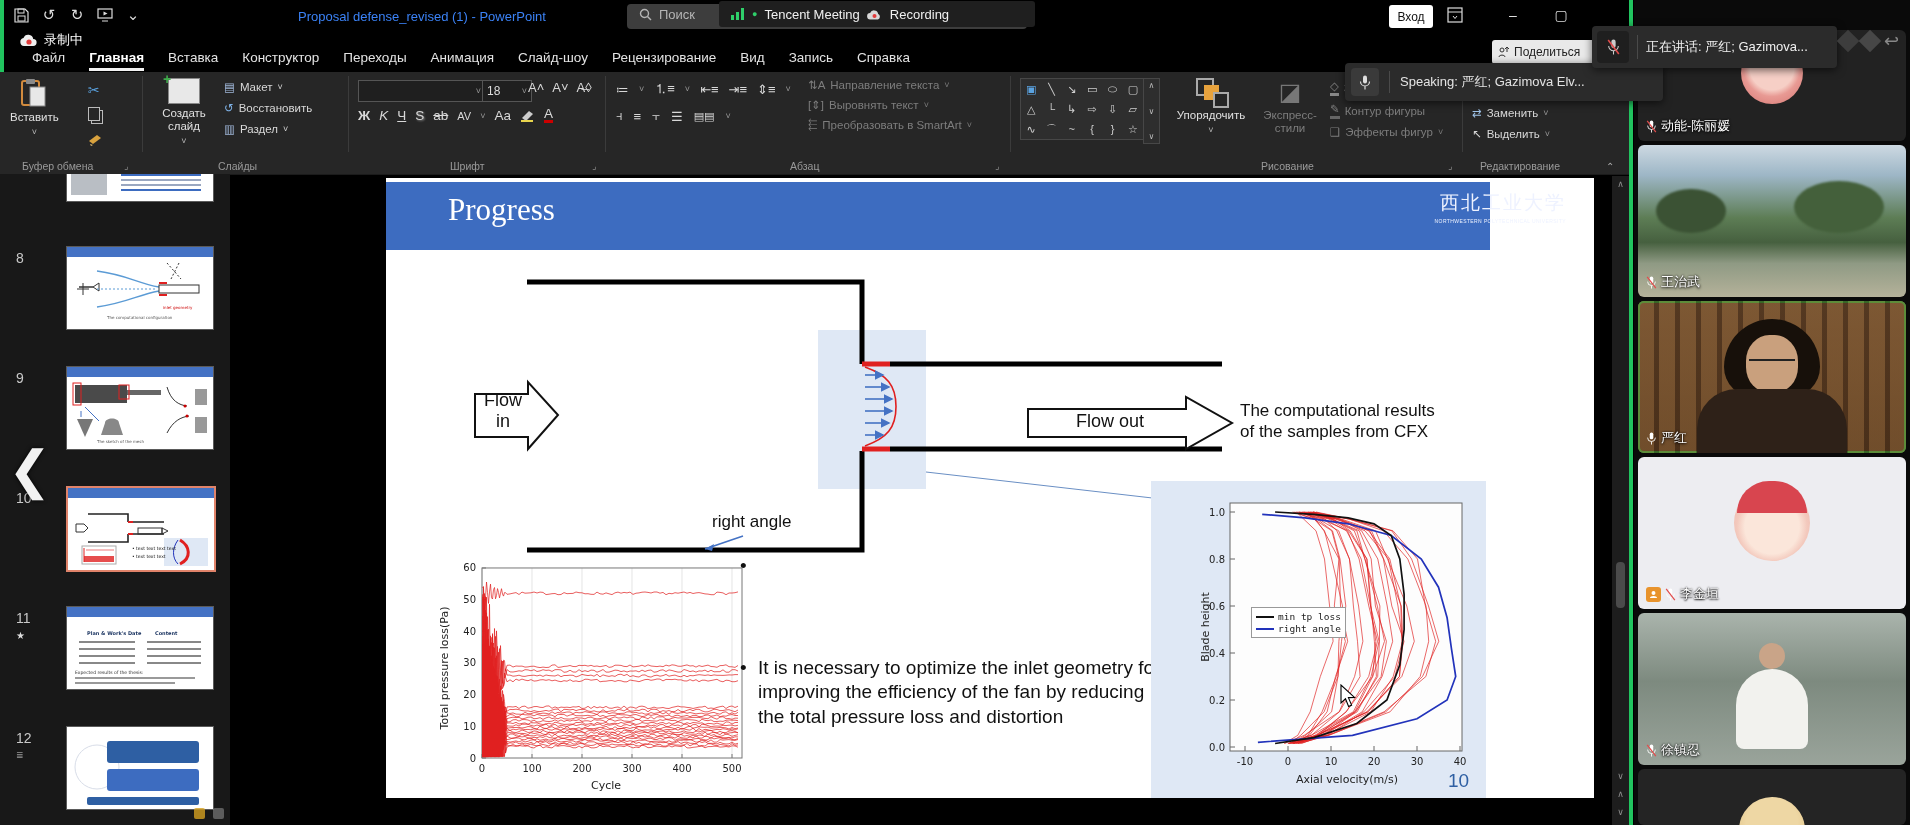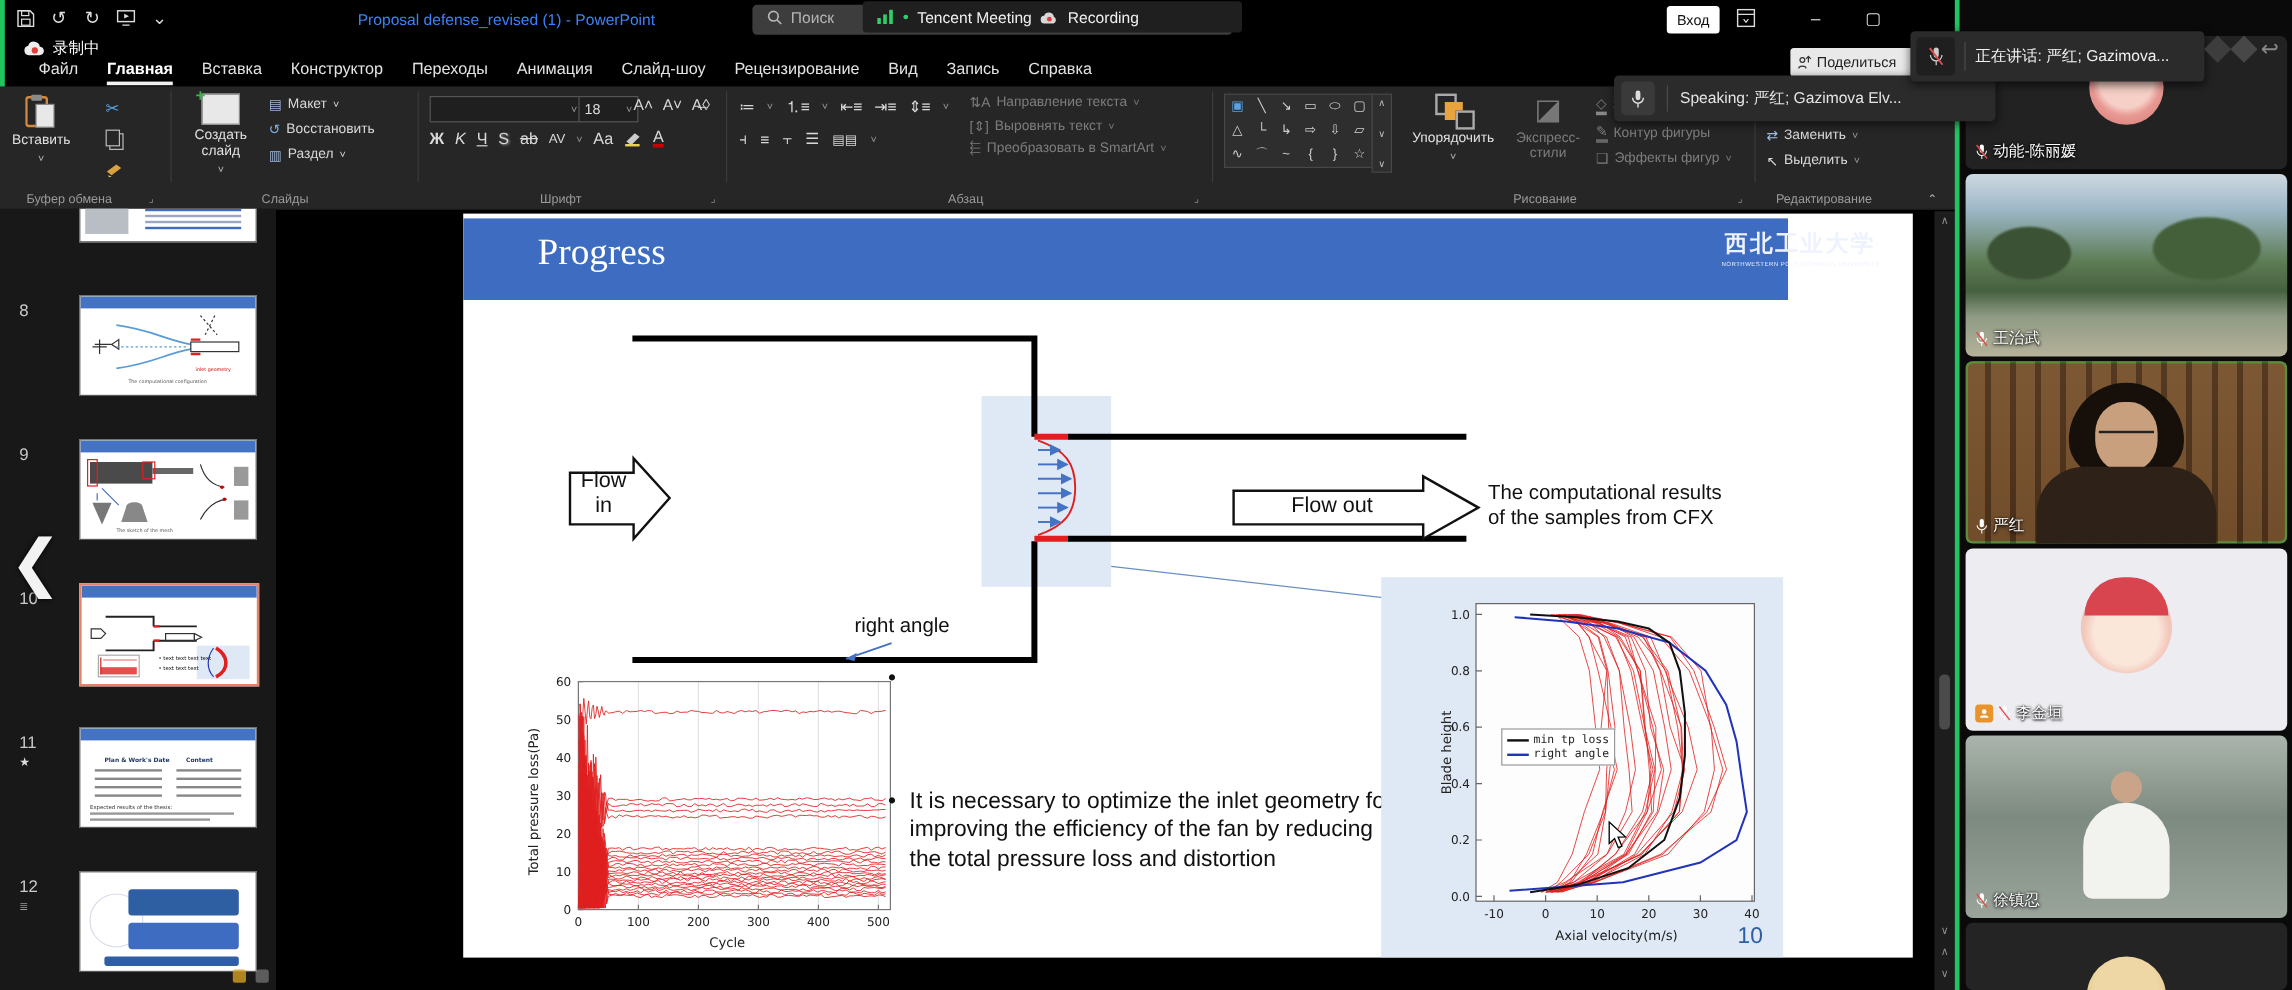--- a/index.html
+++ b/index.html
@@ -47,21 +47,21 @@
   .thumb{position:absolute;left:66px;width:146px;height:82px;background:#fff;border:1px solid #5a5a5a;overflow:hidden;}
   .thumb.sel{border:2px solid #e0836a;}
   .th-head{height:10px;background:#4472c4;}
   .tline{background:#9aa7c0;height:2px;margin:3px 8px;}
   
   #slide{left:386px;top:178px;width:1208px;height:620px;background:#fff;overflow:hidden;}
   #slide-title-band{position:absolute;left:0;top:4px;width:1104px;height:68px;background:#3d6cc0;}
   #slide-title{position:absolute;left:62px;top:14px;color:#fff;font-size:31px;
                font-family:"Liberation Serif","DejaVu Serif",serif;}
   #logo{position:absolute;right:28px;top:12px;text-align:center;color:#eef2ff;}
-  #logo .cn{font-size:19px;font-weight:bold;letter-spacing:2px;}
+  #logo .cn{font-size:19px;font-weight:normal;letter-spacing:2px;text-align:right;}
   #logo .en{font-size:5px;letter-spacing:.4px;margin-top:2px;}
   .slabel{position:absolute;color:#111;}
   .chartpanel{position:absolute;background:#dfe8f5;}
   .legend{position:absolute;background:#fff;border:1px solid #999;padding:2px 4px;
           font-family:"DejaVu Sans Mono",monospace;font-size:9.5px;color:#222;}
   .legend .lrow{display:flex;align-items:center;gap:4px;margin:1px 0;}
   .lsw{display:inline-block;width:18px;height:0;border-top:2px solid #000;}
   
   #panel{left:1634px;top:0;width:276px;height:825px;background:#0a0a0a;}
   .tile{position:absolute;left:4px;width:268px;border-radius:6px;overflow:hidden;background:#1d1d1d;}

